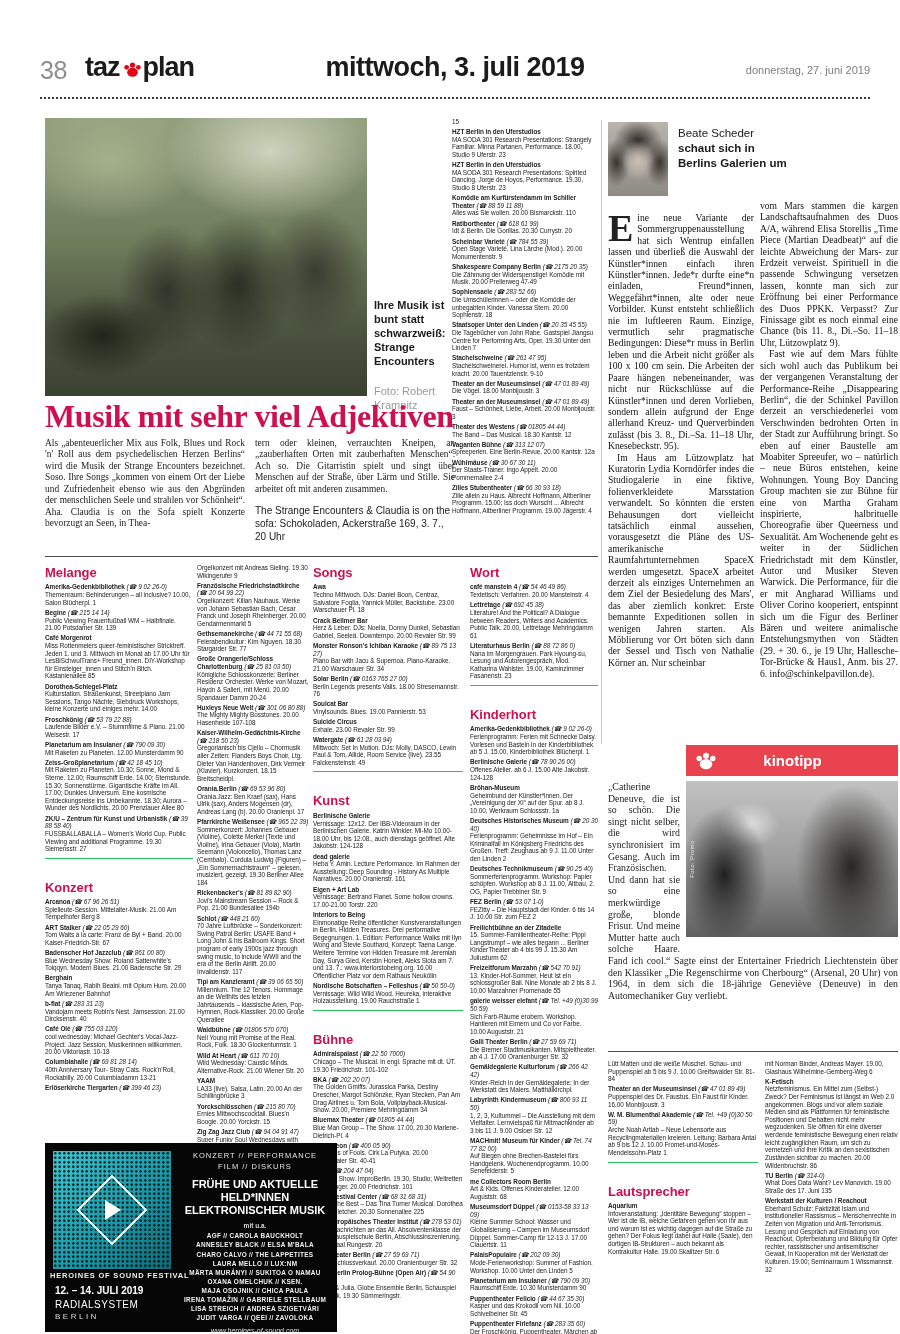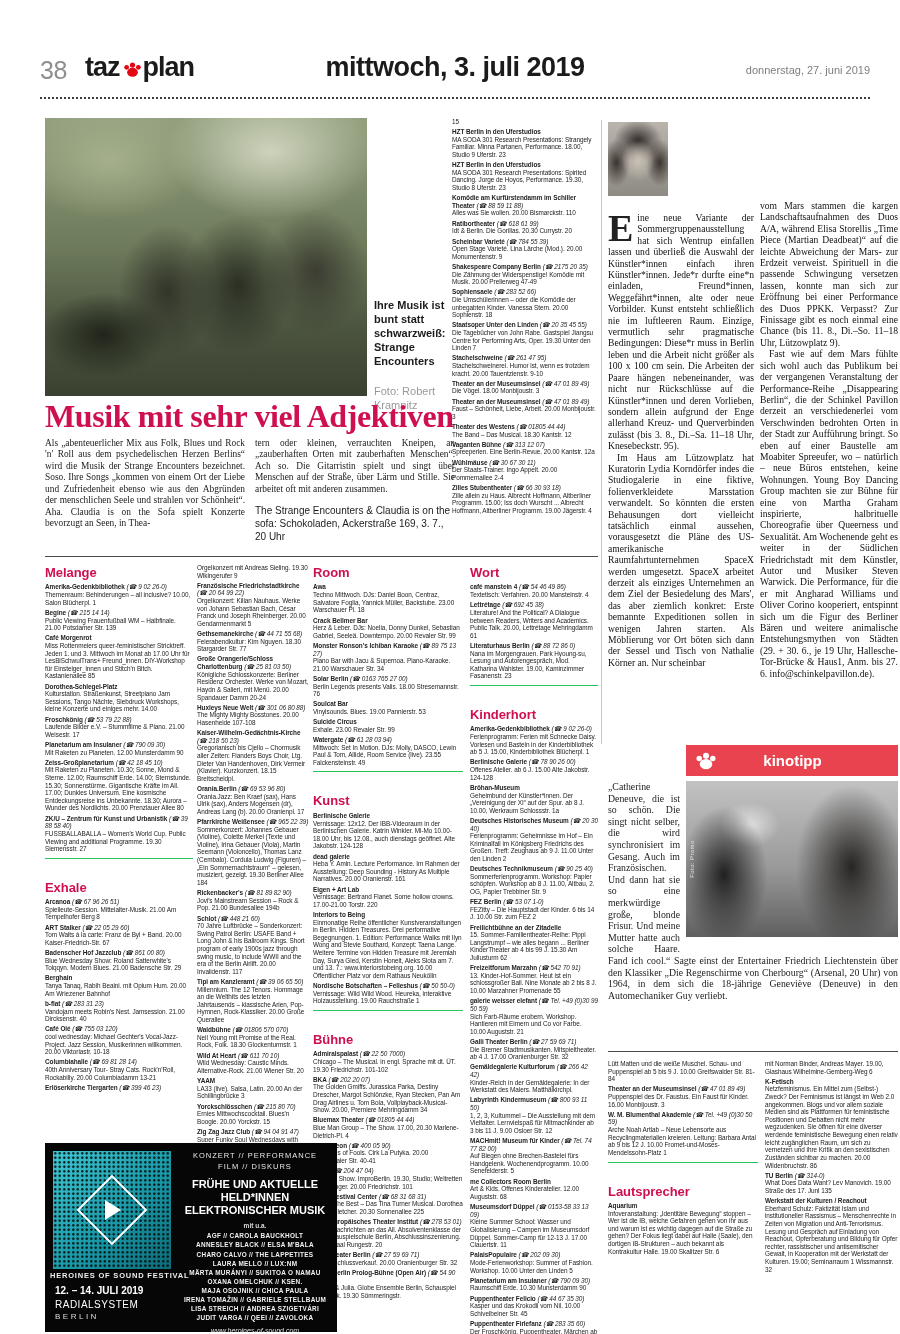--- a/index.html
+++ b/index.html
@@ -222,20 +222,25 @@
       </div>
       <div class="entry">
         <div class="vline"><span class="venue">Zilles Stubentheater</span><span class="phone"> (☎ 66 30 93 18)</span></div>
         <div class="desc">Zille allein zu Haus. Albrecht Hoffmann, Altberliner Programm. 15.00; Iss doch Wurscht ... Albrecht Hoffmann, Altberliner Programm. 19.00 Jägerstr. 4</div>
       </div>
     </div>
   </div>
 
 <div id="byline">
   <div class="bphoto"></div>
+  <div class="btext">
+    <div class="bname">Beate Scheder</div>
+    <div class="bdesc">schaut sich in</div>
+    <div class="bdesc">Berlins Galerien um</div>
+  </div>
 </div>
 <div id="gal-col1" class="gal">
     <p class="para first"><span class="dropcap">E</span>ine neue Variante der Sommergruppenausstellung hat sich Wentrup einfallen lassen und überließ die Auswahl der Künstler*innen einfach ihren Künstler*innen. Jede*r durfte eine*n einladen, Freund*innen, Weggefährt*innen, alte oder neue Vorbilder. Kunst entsteht schließlich nie im luftleeren Raum. Einzige, vermutlich sehr pragmatische Bedingungen: Diese*r muss in Berlin leben und die Arbeit nicht größer als 100 x 100 cm sein. Die Arbeiten der Paare hängen nebeneinander, was nicht nur Rückschlüsse auf die Künstler*innen und deren Vorlieben, sondern allein aufgrund der Enge allerhand Kreuz- und Querverbinden zulässt (bis 3. 8., Di.–Sa. 11–18 Uhr, Knesebeckstr. 95).</p>
     <p class="para">Im Haus am Lützowplatz hat Kuratorin Lydia Korndörfer indes die Studiogalerie in eine fiktive, folienverkleidete Marsstation verwandelt. So könnten die ersten Behausungen dort vielleicht tatsächlich einmal aussehen, vorausgesetzt die Pläne des US-amerikanische Raumfahrtunternehmen SpaceX werden umgesetzt. SpaceX arbeitet derzeit als einziges Unternehmen an dem Ziel der Besiedelung des Mars', das aber ziemlich konkret: Erste bemannte Expeditionen sollen in wenigen Jahren starten. Als Möblierung vor Ort böten sich dann der Sessel und Tisch von Nathalie Körner an. Nur scheinbar</p>
   </div>
 <div id="gal-col2" class="gal">
     <p class="para first">vom Mars stammen die kargen Landschaftsaufnahmen des Duos A/A, während Elisa Storellis „Time Piece (Martian Deadbeat)“ auf die leichte Abweichung der Mars- zur Erdzeit verweist. Spirituell in die passende Schwingung versetzen lassen, konnte man sich zur Eröffnung bei einer Performance des Duos PPKK. Verpasst? Zur Finissage gibt es noch einmal eine Chance (bis 11. 8., Di.–So. 11–18 Uhr, Lützowplatz 9).</p>
     <p class="para">Fast wie auf dem Mars fühlte sich wohl auch das Publikum bei der vergangenen Veranstaltung der Performance-Reihe „Disappearing Berlin“, die der Schinkel Pavillon derzeit an verschiedenerlei vom Verschwinden bedrohten Orten in der Stadt zur Aufführung bringt. So eben auf einer Baustelle am Moabiter Spreeufer, wo – natürlich – neue Büros entstehen, keine Wohnungen. Young Boy Dancing Group machten sie zur Bühne für eine von Martha Graham inspirierte, halbrituelle Choreografie über Queerness und Sexualität. Am Wochenende geht es weiter in der Südlichen Friedrichstadt mit dem Künstler, Autor und Musiker Steven Warwick. Die Performance, für die er mit Angharad Williams und Oliver Corino kooperiert, entspinnt sich um die Figur des Berliner Bären und weitere animalische Entstehungsmythen von Städten (29. + 30. 6., je 19 Uhr, Hallesche-Tor-Brücke &amp; Haus1, Anm. bis 27. 6. info@schinkelpavillon.de).</p>
   </div>
 
@@ -270,21 +275,21 @@
       <div class="entry">
         <div class="vline"><span class="venue">Zeiss-Großplanetarium</span><span class="phone"> (☎ 42 18 45 10)</span></div>
         <div class="desc">Mit Raketen zu Planeten. 10.30; Sonne, Mond &amp; Sterne. 12.00; Raumschiff Erde. 14.00; Sternstunde. 15.30; Sonnenstürme. Gigantische Kräfte im All. 17.00; Dunkles Universum. Eine kosmische Entdeckungsreise ins Unbekannte. 18.30; Aurora – Wunder des Nordlichts. 20.00 Prenzlauer Allee 80</div>
       </div>
       <div class="entry">
         <div class="vline"><span class="venue">ZK/U – Zentrum für Kunst und Urbanistik</span><span class="phone"> (☎ 39 88 58 40)</span></div>
         <div class="desc">FUSSBALLABALLA – Women's World Cup. Public Viewing and additional Programme. 19.30 Siemensstr. 27</div>
       </div>
     </div>
     <div class="sec rule">
-      <div class="sec-h">Exhale</div>
+      <div class="sec-h">Konzert</div>
       <div class="entry">
         <div class="vline"><span class="venue">Arcanoa</span><span class="phone"> (☎ 67 96 26 51)</span></div>
         <div class="desc">Spielleute-Session. Mittelalter-Musik. 21.00 Am Tempelhofer Berg 8</div>
       </div>
       <div class="entry">
         <div class="vline"><span class="venue">ART Stalker</span><span class="phone"> (☎ 22 05 29 60)</span></div>
         <div class="desc">Tom Waits à la carte: Franz de Byl + Band. 20.00 Kaiser-Friedrich-Str. 67</div>
       </div>
       <div class="entry">
         <div class="vline"><span class="venue">Badenscher Hof Jazzclub</span><span class="phone"> (☎ 861 00 80)</span></div>
@@ -373,21 +378,21 @@
         <div class="desc">Ernies Mittwochscocktail. Blues'n Boogie. 20.00 Yorckstr. 15</div>
       </div>
       <div class="entry">
         <div class="vline"><span class="venue">Zig Zag Jazz Club</span><span class="phone"> (☎ 94 04 91 47)</span></div>
         <div class="desc">Super Funky Soul Wednesdays with Keith Tynas. 21.00 Hauptstr. 89</div>
       </div>
     </div>
   </div>
 <div id="col3" class="col">
     <div class="sec">
-      <div class="sec-h">Room</div>
+      <div class="sec-h">Songs</div>
       <div class="entry">
         <div class="vline"><span class="venue">Awa</span></div>
         <div class="desc">Techno Mittwoch. DJs: Daniel Boon, Centraz, Salvatore Foglia, Yannick Müller, Backstube. 23.00 Warschauer Pl. 18</div>
       </div>
       <div class="entry">
         <div class="vline"><span class="venue">Crack Bellmer Bar</span></div>
         <div class="desc">Herz &amp; Leber. DJs: Noelia, Donny Dunkel, Sebastian Gabriel, Seeleä. Downtempo. 20.00 Revaler Str. 99</div>
       </div>
       <div class="entry">
         <div class="vline"><span class="venue">Monster Ronson's Ichiban Karaoke</span><span class="phone"> (☎ 89 75 13 27)</span></div>

